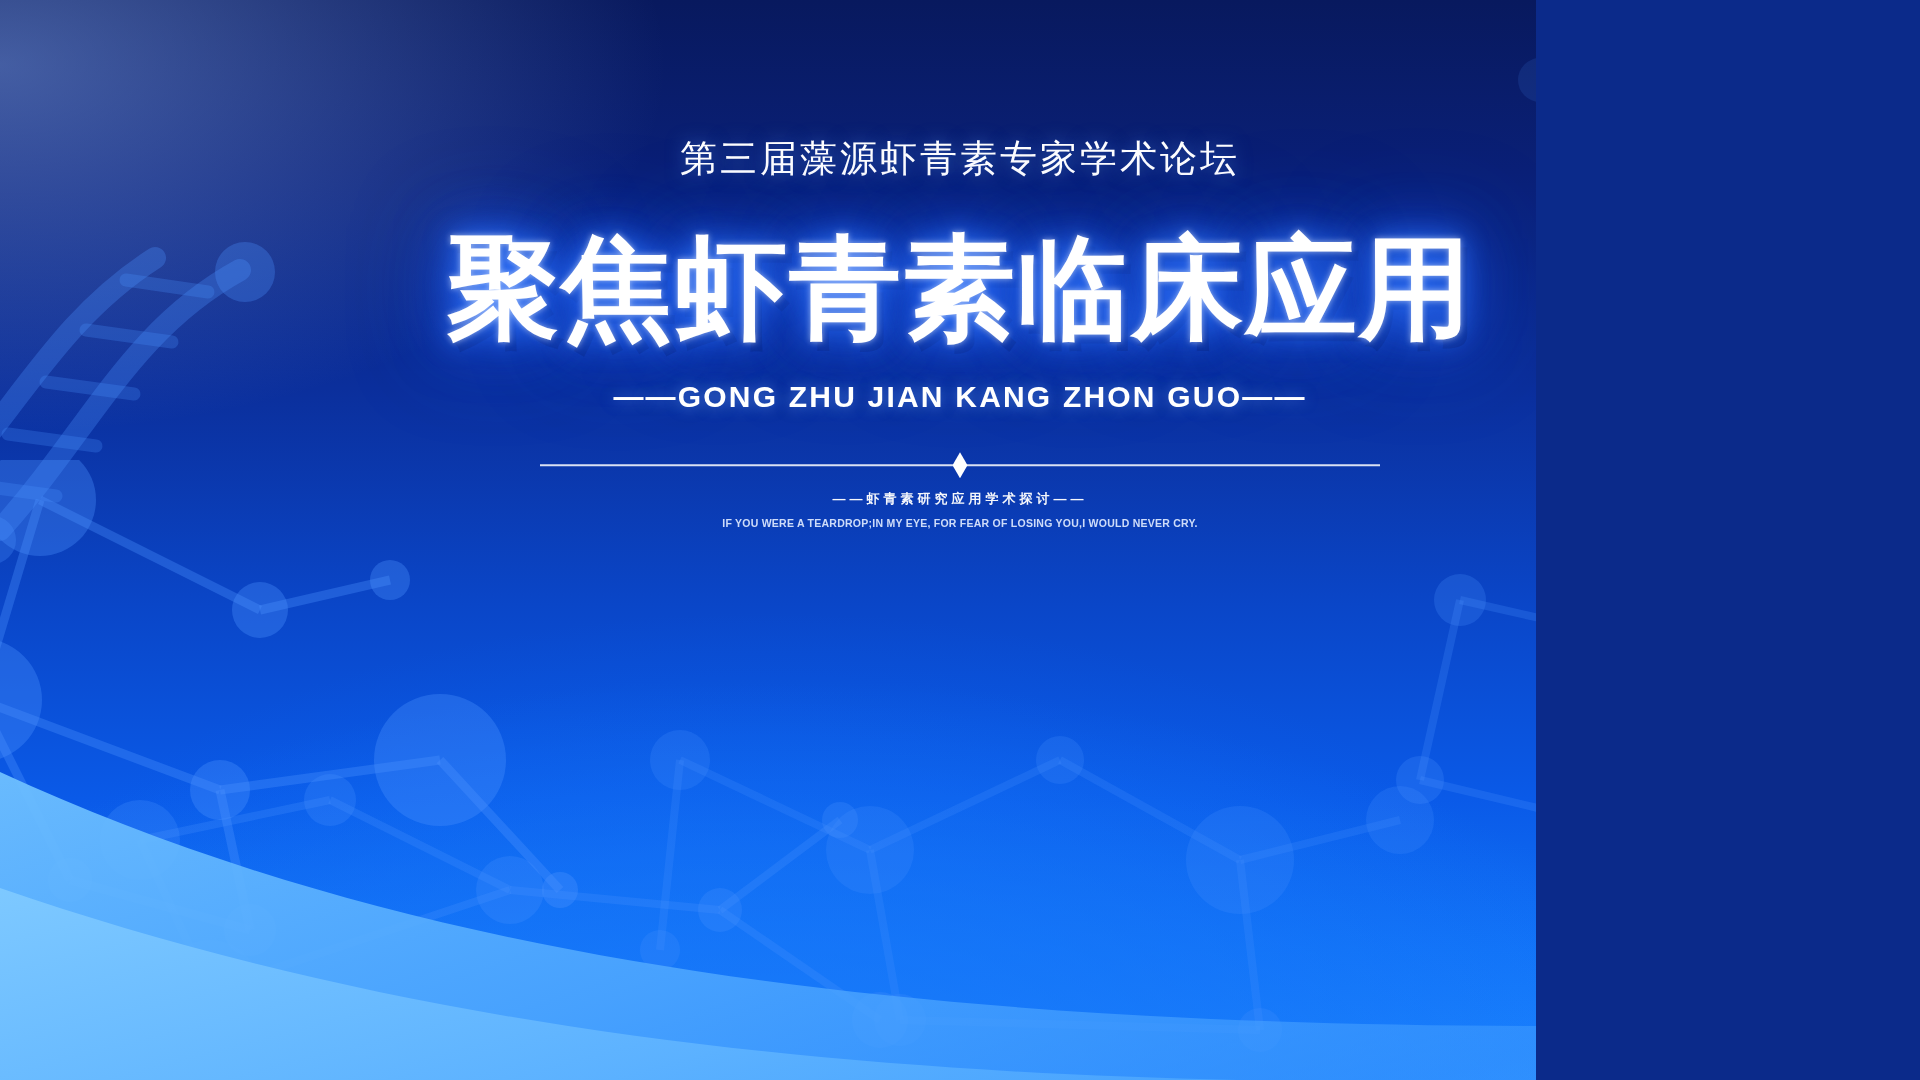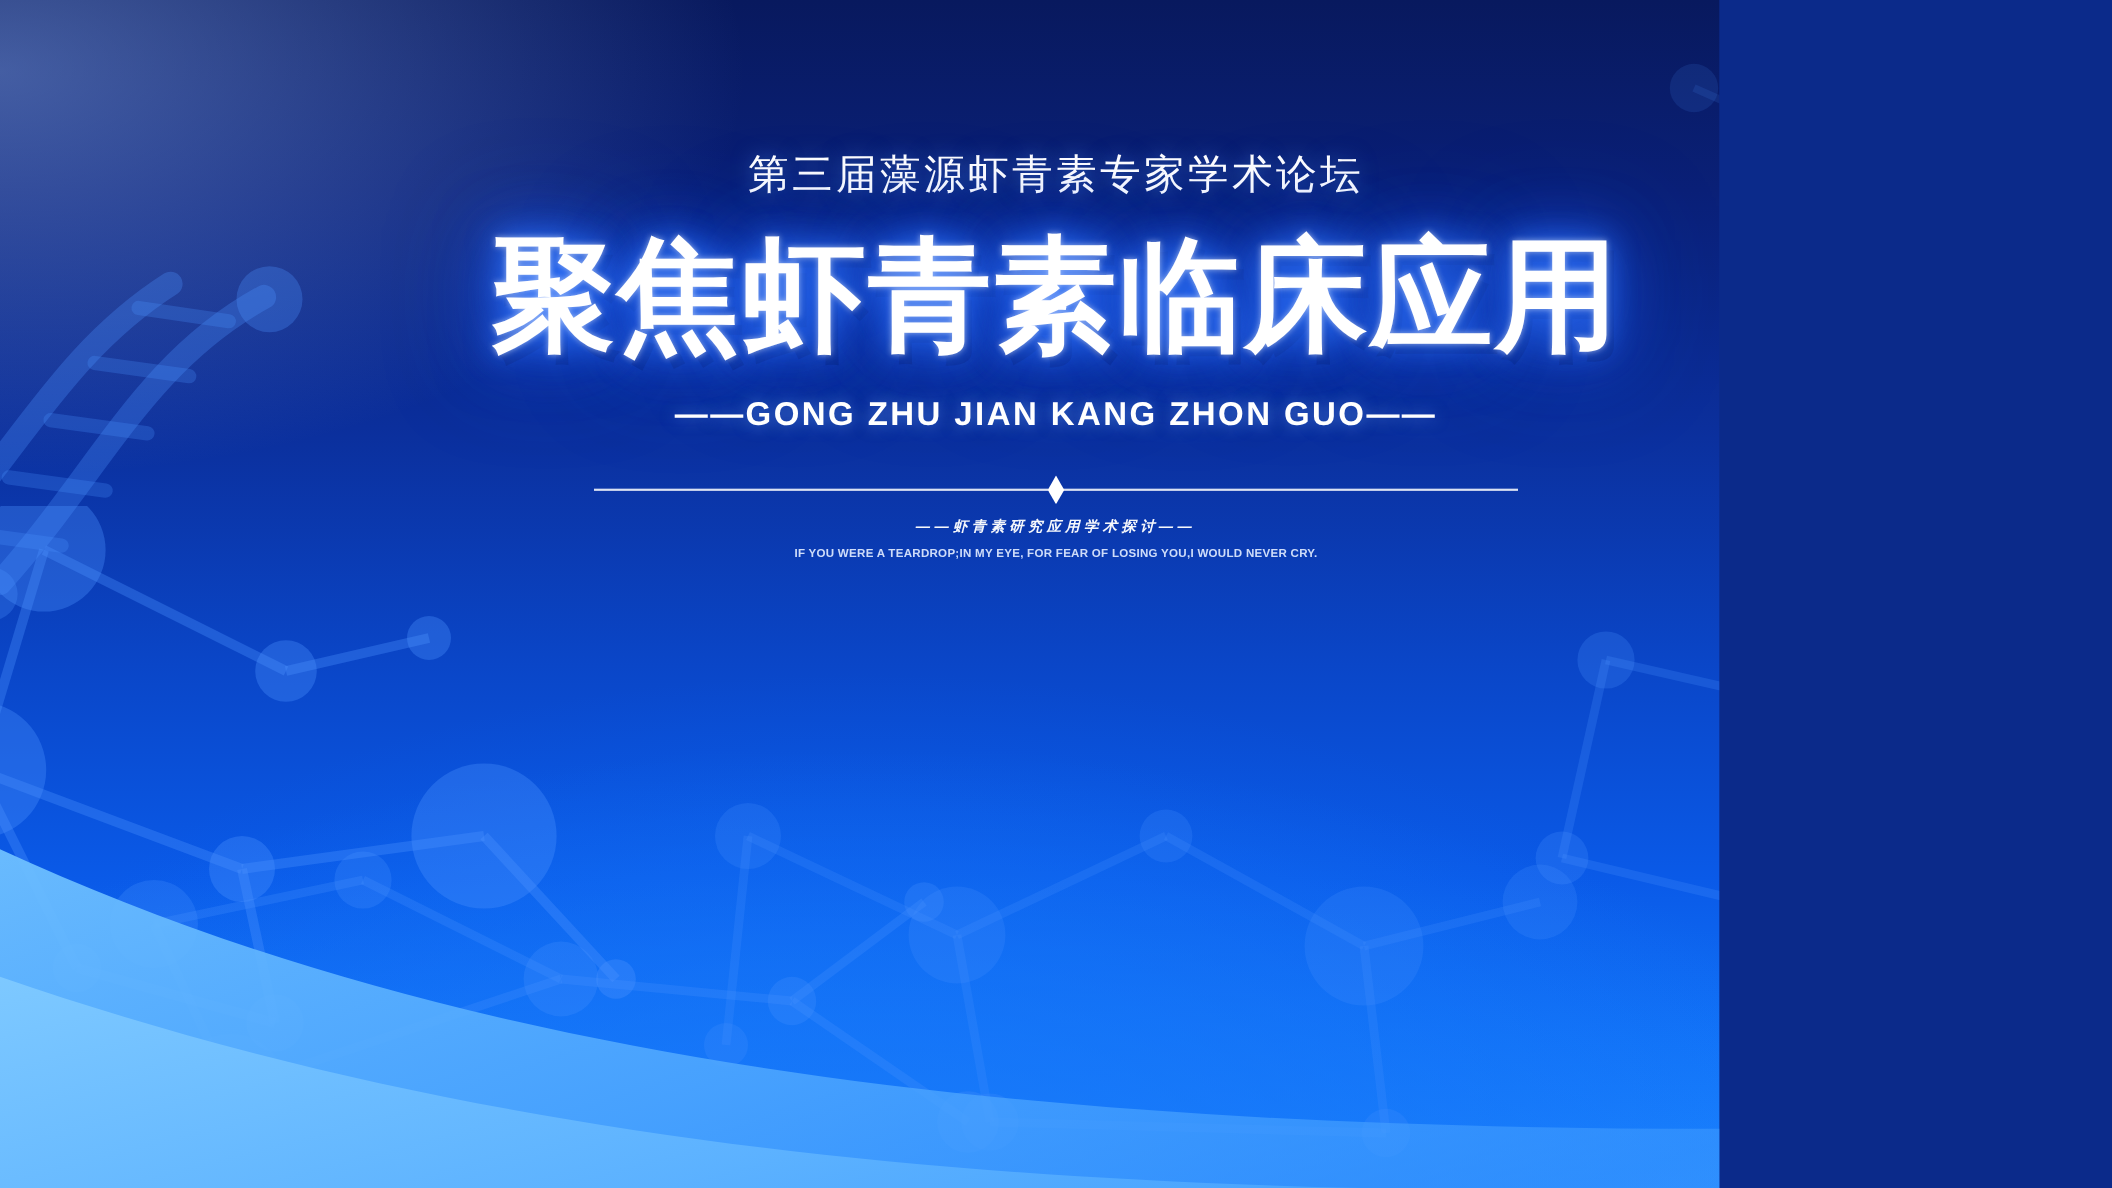--- a/index.html
+++ b/index.html
@@ -9,21 +9,20 @@
     font-family:"Liberation Sans","DejaVu Sans",sans-serif;
     background:#0b2a8a;
   }
   #stage{
     position:relative;width:1536px;height:1080px;overflow:hidden;
     background:
       radial-gradient(120% 90% at 50% 115%, #1f86ff 0%, rgba(31,134,255,0) 58%),
       radial-gradient(70% 55% at 0% 6%, rgba(150,185,245,0.42) 0%, rgba(150,185,245,0) 62%),
       radial-gradient(90% 70% at 50% 100%, #0a62f0 0%, rgba(10,98,240,0) 62%),
       linear-gradient(180deg,#08195e 0%, #0a2077 16%, #0b2f9c 36%, #0a46c8 56%, #0a5ae8 74%, #1173f8 88%, #1b84ff 100%);
-    padding-left: 27px;
   }
 
   
   .deco{position:absolute;inset:0;pointer-events:none;}
   .deco svg{position:absolute;display:block;}
 
   
   .waves{position:absolute;left:0;bottom:0;width:1920px;height:360px;pointer-events:none;}
 
   
@@ -36,21 +35,21 @@
   .subtitle{
     margin-top:140px;
     font-size:37px;
     letter-spacing:3px;
     color:#ffffff;
     font-weight:500;
     text-shadow:0 0 18px rgba(90,160,255,.55);
     line-height:1;
   }
 
-  .title-wrap{margin-top:34px;}
+  .title-wrap{margin-top:54px;}
   .title-line{
     font-weight:700;
     color:#ffffff;
     line-height:1.03;
     letter-spacing:2px;
     white-space:nowrap;
     text-shadow:
       0 0 6px rgba(255,255,255,.55),
       0 0 26px rgba(52,120,255,.95),
       0 0 56px rgba(30,100,255,.9),
@@ -88,21 +87,20 @@
   }
 
   .tagline{
     margin-top:16px;
     font-size:13px;
     font-weight:700;
     letter-spacing:4px;
     color:#ffffff;
     opacity:.96;
     white-space:nowrap;
-    font-style:italic;
   }
 
   .blurb{
     margin-top:7px;
     width:540px;
     font-size:10.5px;
     line-height:1.55;
     font-weight:600;
     letter-spacing:.25px;
     color:#dfeaff;

